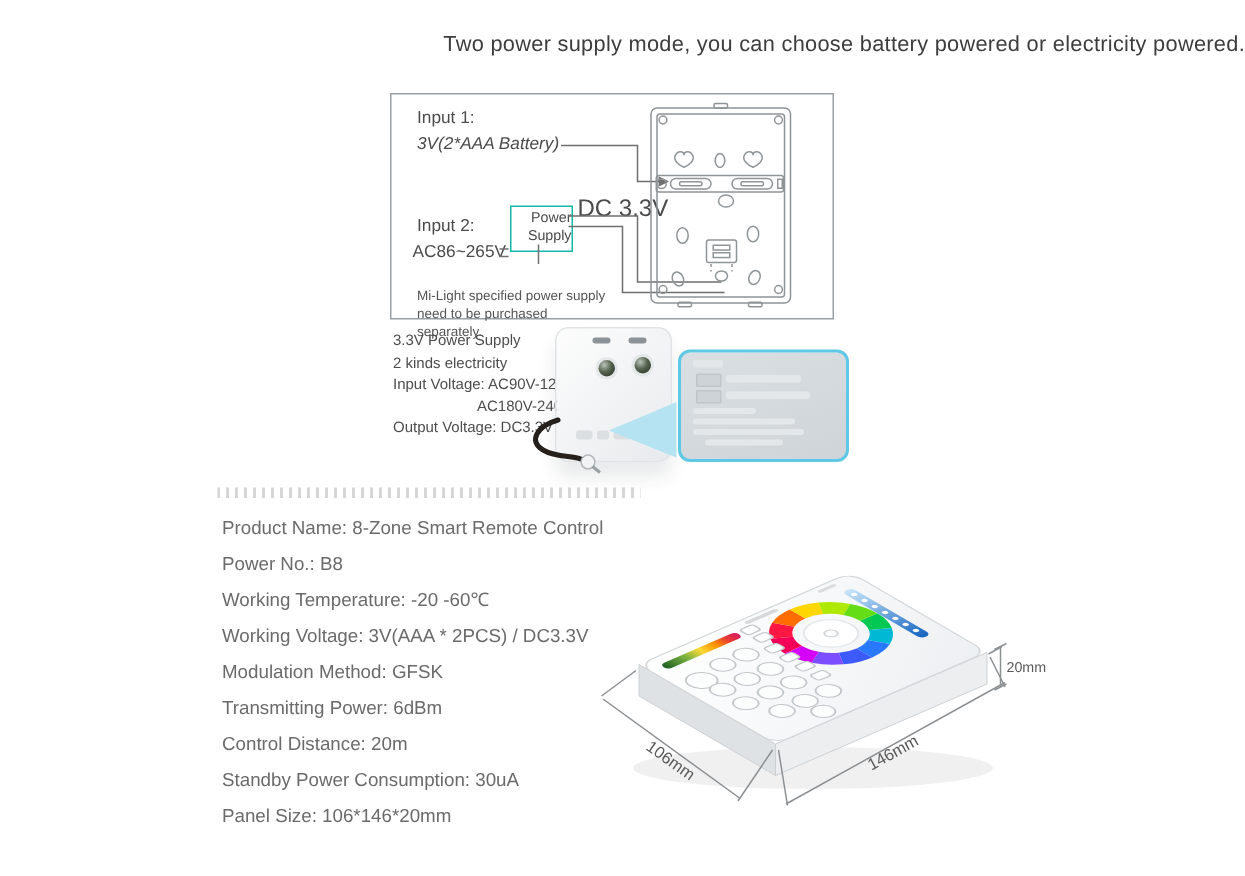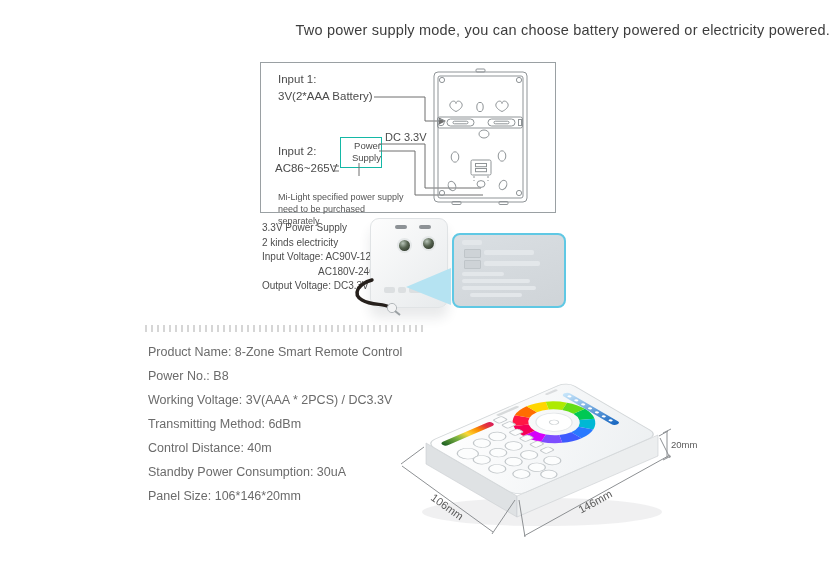--- a/index.html
+++ b/index.html
@@ -6,21 +6,21 @@
   #page{position:relative;width:830px;height:584px;background:#ffffff;overflow:hidden;
         font-family:"Liberation Sans",sans-serif;color:#4d4d4d;}
   .abs{position:absolute;}
   
   #title{top:22px;left:0;width:830px;text-align:right;font-size:14.5px;color:#3d3d3d;letter-spacing:.2px;}
   
   #diagram-frame{left:260px;top:62px;width:294px;height:149px;border:1px solid #9aa0a3;}
   #diagram-frame .dtext{position:absolute;font-size:11.5px;color:#4b4b4b;white-space:nowrap;}
   #ps-box{position:absolute;left:79px;top:74px;width:40px;height:27px;border:1px solid #14b8a6;
           font-size:9.5px;line-height:12px;text-align:right;padding-top:2px;color:#4b4b4b;}
-  #dc-label{position:absolute;left:124px;top:68px;font-size:11px;color:#4b4b4b;}
+  #dc-label{position:absolute;left:124px;top:68px;font-size:16px;color:#4b4b4b;}
   #diagram-note{position:absolute;left:17px;top:116px;width:132px;font-size:9px;line-height:12px;color:#555;margin-top:12px;}
   
   #ps-text{left:262px;top:221px;font-size:10px;line-height:14.5px;color:#4d4d4d;}
   #ps-text .indent{padding-left:56px;}
   #adapter{left:370px;top:218px;width:76px;height:88px;border-radius:9px;
            background:linear-gradient(135deg,#fdfdfd,#e7eaec);border:1px solid #e0e3e5;
            box-shadow:0 10px 12px rgba(40,50,60,.10);}
   .prong{position:absolute;width:12px;height:4px;border-radius:2px;background:#8d9296;}
   .screw{position:absolute;width:11px;height:11px;border-radius:50%;
          background:radial-gradient(circle at 35% 30%,#b7c4b8 0%,#55624f 45%,#222a20 100%);
@@ -41,21 +41,21 @@
 </style>
 </head>
 <body>
 
 <div id="page">
 
   <div id="title" class="abs">Two power supply mode, you can choose battery powered or electricity powered.</div>
 
   <div id="diagram-frame" class="abs">
     <div class="dtext" style="left:17px;top:10px;">Input 1:</div>
-    <div class="dtext" style="left:17px;top:27px;">3V(2*AAA Battery)</div>
+    <div class="dtext" style="left:17px;top:27px;font-style:italic;">3V(2*AAA Battery)</div>
     <div class="dtext" style="left:17px;top:82px;">Input 2:</div>
     <div class="dtext" style="left:14px;top:99px;">AC86~265V</div>
     <div id="ps-box">Power Supply</div>
     <div id="dc-label">DC 3.3V</div>
     <div id="diagram-note">Mi-Light specified power supply need to be purchased separately.</div>
   </div>
 
   <div id="ps-text" class="abs">
     <div>3.3V Power Supply</div>
     <div>2 kinds electricity</div>
@@ -84,23 +84,25 @@
     <div class="ebar" style="left:8px;top:44px;width:68px;height:4px;"></div>
     <div class="ebar" style="left:8px;top:51px;width:74px;height:4px;"></div>
     <div class="ebar" style="left:16px;top:58px;width:52px;height:4px;"></div>
   </div>
 
   <div id="separator" class="abs"></div>
 
   <div id="spec-list" class="abs">
     <div class="spec-item">Product Name: 8-Zone Smart Remote Control</div>
     <div class="spec-item">Power No.: B8</div>
+    <div class="spec-item">Working Temperature: -20 -60℃</div>
     <div class="spec-item">Working Voltage: 3V(AAA * 2PCS) / DC3.3V</div>
-    <div class="spec-item">Transmitting Method: 6dBm</div>
-    <div class="spec-item">Control Distance: 40m</div>
+    <div class="spec-item">Modulation Method: GFSK</div>
+    <div class="spec-item">Transmitting Power: 6dBm</div>
+    <div class="spec-item">Control Distance: 20m</div>
     <div class="spec-item">Standby Power Consumption: 30uA</div>
     <div class="spec-item">Panel Size: 106*146*20mm</div>
   </div>
 
   <svg id="overlay" width="830" height="584" viewBox="0 0 830 584">
     <defs>
       <linearGradient id="faceGrad" x1="0" y1="0" x2="1" y2="1">
         <stop offset="0" stop-color="#ffffff"></stop>
           <stop offset="1" stop-color="#edf0f2"></stop>
       </linearGradient>

